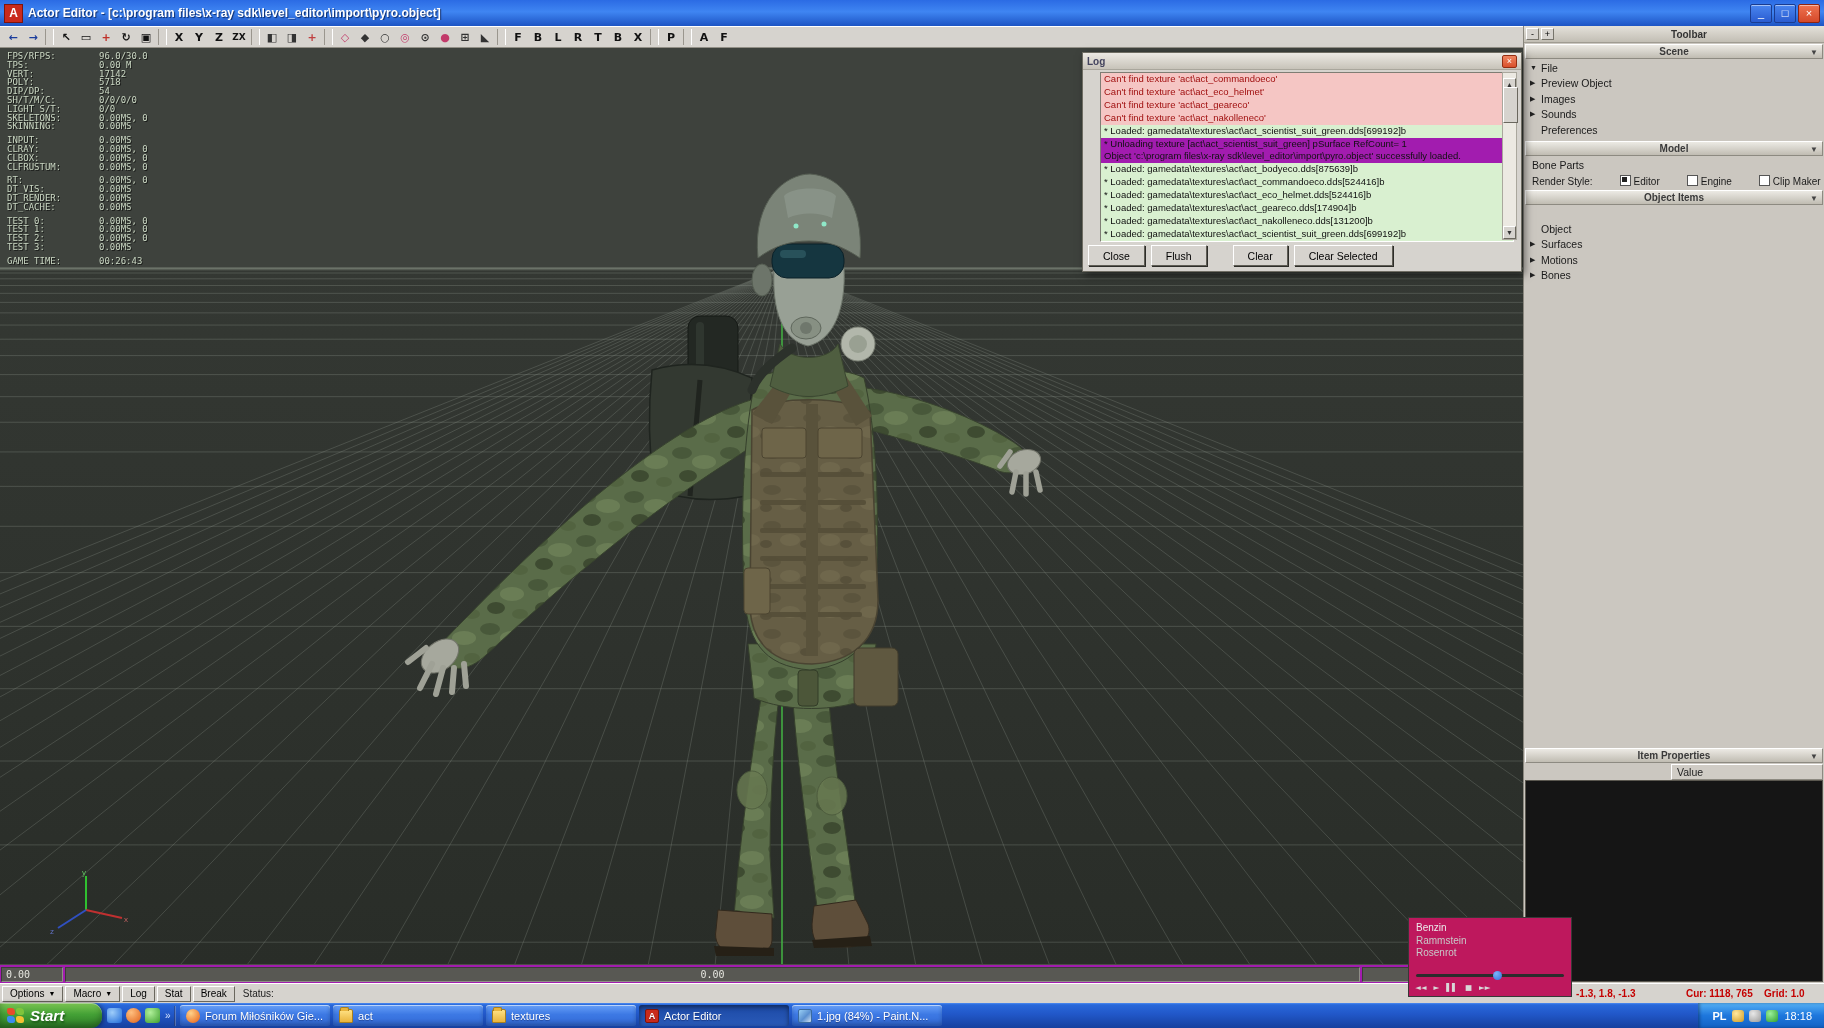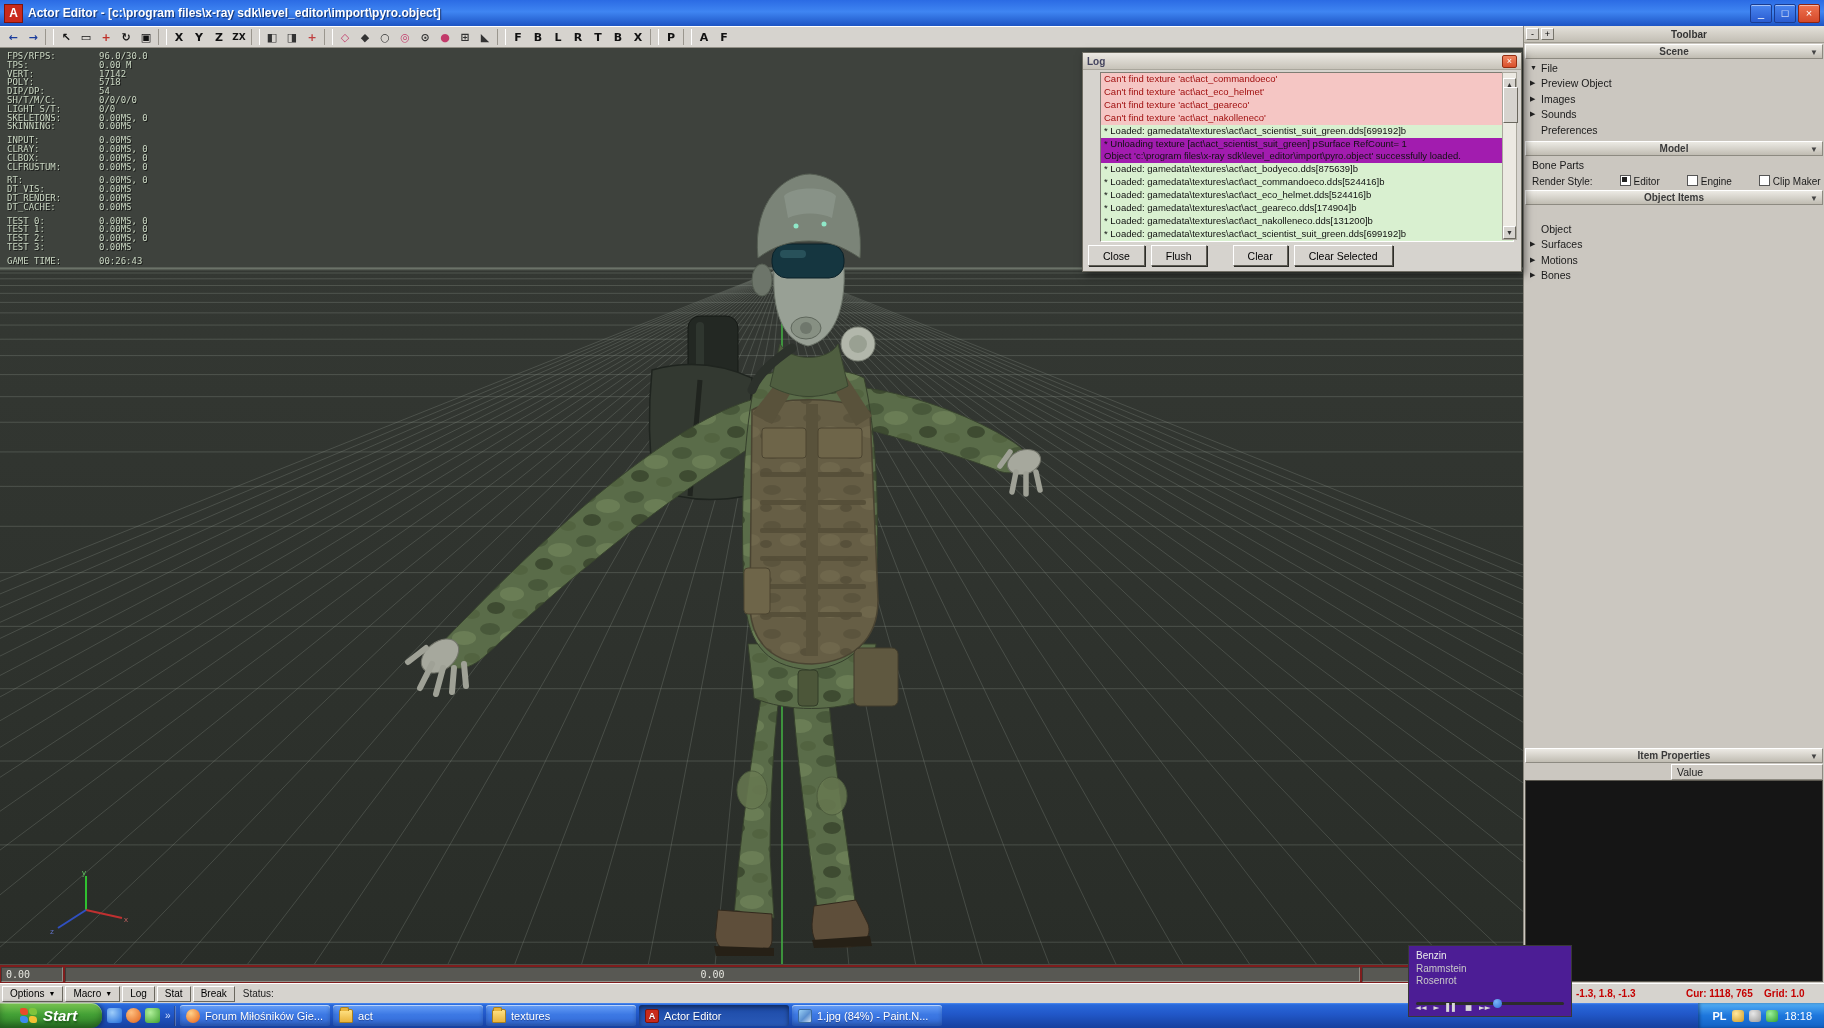--- a/index.html
+++ b/index.html
@@ -84,54 +84,54 @@
   .render-row{position:absolute;left:8px;display:flex;align-items:center;font-size:10px;color:#1a1a1a;gap:27px;}
   .chk{width:9px;height:9px;border:1px solid #555;background:#fff;display:inline-block;margin-right:3px;
     vertical-align:-1px;position:relative;}
   .chk.on::after{content:"";position:absolute;left:1px;top:1px;width:5px;height:5px;background:#222;}
   .kv-header{position:absolute;left:1px;width:298px;display:flex;}
   .kv-cell{height:16px;background:#d0ccc5;border:1px solid;border-color:#fff #8d8a81 #8d8a81 #fff;
     font-size:10.5px;color:#222;padding:1px 5px;box-sizing:border-box;}
   .props-grid{position:absolute;left:1px;width:298px;background:#151515;border:1px solid #5a574f;box-sizing:border-box;}
 
   
-  .statusbar{position:absolute;left:0;top:964px;width:1523px;height:19px;background:#7f1d1d;
+  .statusbar{position:absolute;left:0;top:964px;width:1523px;height:19px;background:#a21caf;
     border-top:1px solid #4c4c46;display:flex;align-items:center;padding:0 1px;box-sizing:border-box;gap:2px;}
   .sb-cell{height:15px;background:#585853;border:1px solid;border-color:#3c3c38 #8f8f87 #8f8f87 #3c3c38;
     color:#e6e6df;font-size:10px;font-family:"DejaVu Sans Mono",monospace;display:flex;align-items:center;
     padding:0 4px;box-sizing:border-box;}
   .sb-left{width:62px;}
   .sb-mid{flex:1;justify-content:center;}
   .sb-right{width:160px;justify-content:center;}
 
   .optionsbar{position:absolute;left:0;top:983px;width:1824px;height:20px;background:#d6d3ce;
     border-top:1px solid #fff;display:flex;align-items:center;padding-left:2px;box-sizing:border-box;gap:2px;}
   .ob-btn{height:16px;background:#d6d3ce;border:1px solid;border-color:#fff #6a675e #6a675e #fff;
     font-size:10px;padding:0 7px;display:flex;align-items:center;gap:4px;}
   .ob-label{font-size:10px;color:#222;margin-left:6px;}
   .red-stat{position:absolute;top:4px;font-size:10px;font-weight:bold;color:#c40000;white-space:nowrap;}
 
   
-  .player{position:absolute;left:1408px;top:945px;width:164px;height:72px;background:#4c1d95;
+  .player{position:absolute;left:1408px;top:917px;width:164px;height:80px;background:#be185d;
     border:1px solid #38383 8;border:1px solid #383838;z-index:30;box-sizing:border-box;color:#c8c8c8;}
   .pl-track{font-size:10px;line-height:12.5px;padding-left:7px;}
   .pl-track:first-child{padding-top:4px;color:#ececec;}
   .pl-slider{position:absolute;left:7px;top:56px;width:148px;height:3px;background:#2c2c2c;border-radius:2px;}
   .pl-thumb{position:absolute;top:-3px;width:9px;height:9px;border-radius:50%;
     background:radial-gradient(circle at 35% 30%,#7ab4f8,#2f6fd8);}
   .pl-controls{position:absolute;left:6px;bottom:4px;display:flex;gap:7px;}
   .pl-btn{font-size:7.5px;color:#d8d8d8;background:none;border:none;padding:0;font-family:"DejaVu Sans",sans-serif;}
 
   
   .taskbar{position:absolute;left:0;top:1003px;width:1824px;height:25px;
     background:linear-gradient(180deg,#4f8df2 0%,#2968da 7%,#2157c8 45%,#16409e 100%);display:flex;align-items:center;}
   .start-btn{width:102px;height:25px;border-radius:0 11px 11px 0;
     background:linear-gradient(180deg,#7cc653 0%,#44a136 45%,#2e8128 100%);
     box-shadow:inset 0 -4px 7px rgba(0,0,0,.3),inset 0 1px 0 rgba(255,255,255,.4),2px 0 4px rgba(0,0,0,.4);
-    display:flex;align-items:center;gap:6px;padding-left:20px;box-sizing:border-box;border:none;}
+    display:flex;align-items:center;gap:6px;padding-left:7px;box-sizing:border-box;border:none;}
   .start-label{color:#fff;font-weight:bold;font-style:italic;font-size:15px;text-shadow:1px 2px 2px #1c5718;}
   .start-flag{width:17px;height:15px;display:grid;grid-template-columns:8px 8px;grid-template-rows:7px 7px;gap:1px;}
   .start-flag i{border-radius:2px 4px 2px 4px;}
   .f-r{background:#e84c2b;} .f-g{background:#7ec43c;} .f-b{background:#3b8cf0;} .f-y{background:#f2c233;}
   .quick-launch{display:flex;align-items:center;gap:4px;padding:0 5px;}
   .ql-icon{width:15px;height:15px;border-radius:3px;}
   .ql-ie{background:radial-gradient(circle at 35% 30%,#9ecdfa,#1f6ad8);}
   .ql-media{background:radial-gradient(circle at 35% 30%,#ffc080,#e06018);border-radius:50%;}
   .ql-msn{background:radial-gradient(circle at 35% 30%,#b0f09a,#3e9e2e);}
   .ql-more{color:#d4e4ff;font-size:10px;}

